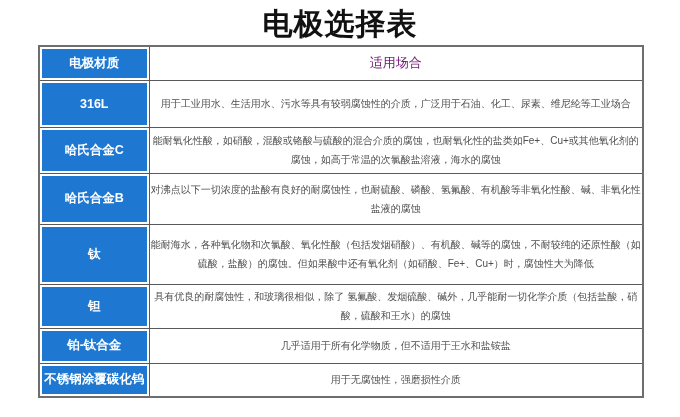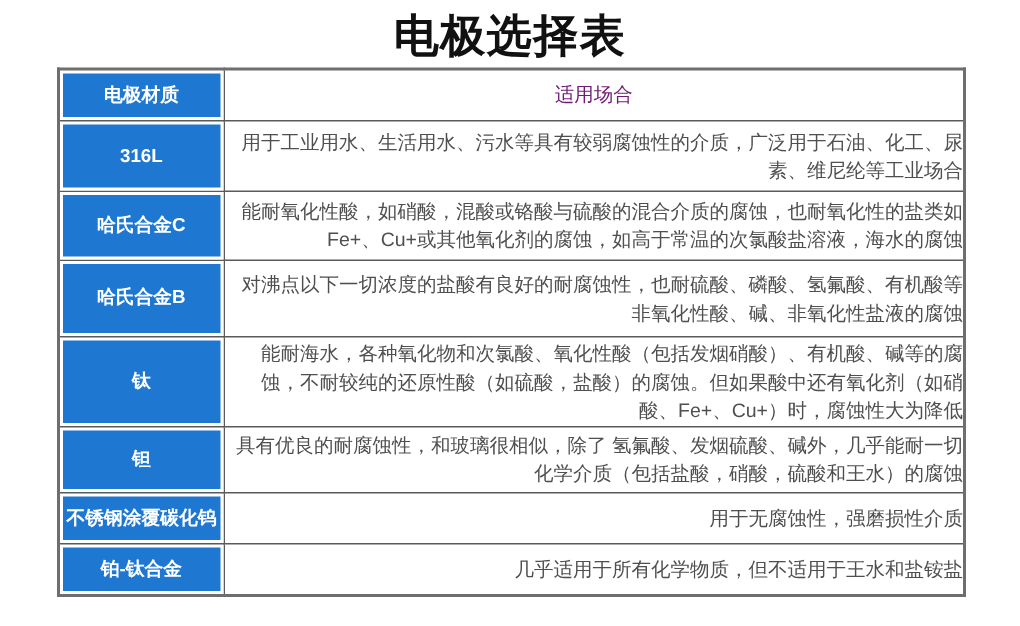--- a/index.html
+++ b/index.html
@@ -58,23 +58,23 @@
   }
   .use-head {
     text-align: center;
     vertical-align: middle;
     font-size: 13px;
     font-weight: normal;
     color: #701a75;
   }
   .use-cell {
     vertical-align: middle;
-    text-align: right;
+    text-align: center;
     padding: 3px 10px 3px 8px;
-    font-size: 13px;
+    font-size: 10px;
     line-height: 19px;
     color: #4f4f4f;
   }
 </style>
 </head>
 <body>
 
 <div class="page">
   <h1 class="title">电极选择表</h1>
 
@@ -115,27 +115,27 @@
           <div class="blue">钛</div>
         </td>
         <td class="use-cell">能耐海水，各种氧化物和次氯酸、氧化性酸（包括发烟硝酸）、有机酸、碱等的腐蚀，不耐较纯的还原性酸（如硫酸，盐酸）的腐蚀。但如果酸中还有氧化剂（如硝酸、Fe+、Cu+）时，腐蚀性大为降低</td>
       </tr>
       <tr style="height:44px">
         <td class="mat-cell">
           <div class="blue">钽</div>
         </td>
         <td class="use-cell">具有优良的耐腐蚀性，和玻璃很相似，除了 氢氟酸、发烟硫酸、碱外，几乎能耐一切化学介质（包括盐酸，硝酸，硫酸和王水）的腐蚀</td>
       </tr>
+      <tr style="height:35px">
+        <td class="mat-cell">
+          <div class="blue">铂-钛合金</div>
+        </td>
+        <td class="use-cell">几乎适用于所有化学物质，但不适用于王水和盐铵盐</td>
+      </tr>
       <tr style="height:34px">
         <td class="mat-cell">
           <div class="blue">不锈钢涂覆碳化钨</div>
         </td>
         <td class="use-cell">用于无腐蚀性，强磨损性介质</td>
       </tr>
-      <tr style="height:35px">
-        <td class="mat-cell">
-          <div class="blue">铂-钛合金</div>
-        </td>
-        <td class="use-cell">几乎适用于所有化学物质，但不适用于王水和盐铵盐</td>
-      </tr>
     </tbody>
   </table>
 </div>
 
 </body></html>

